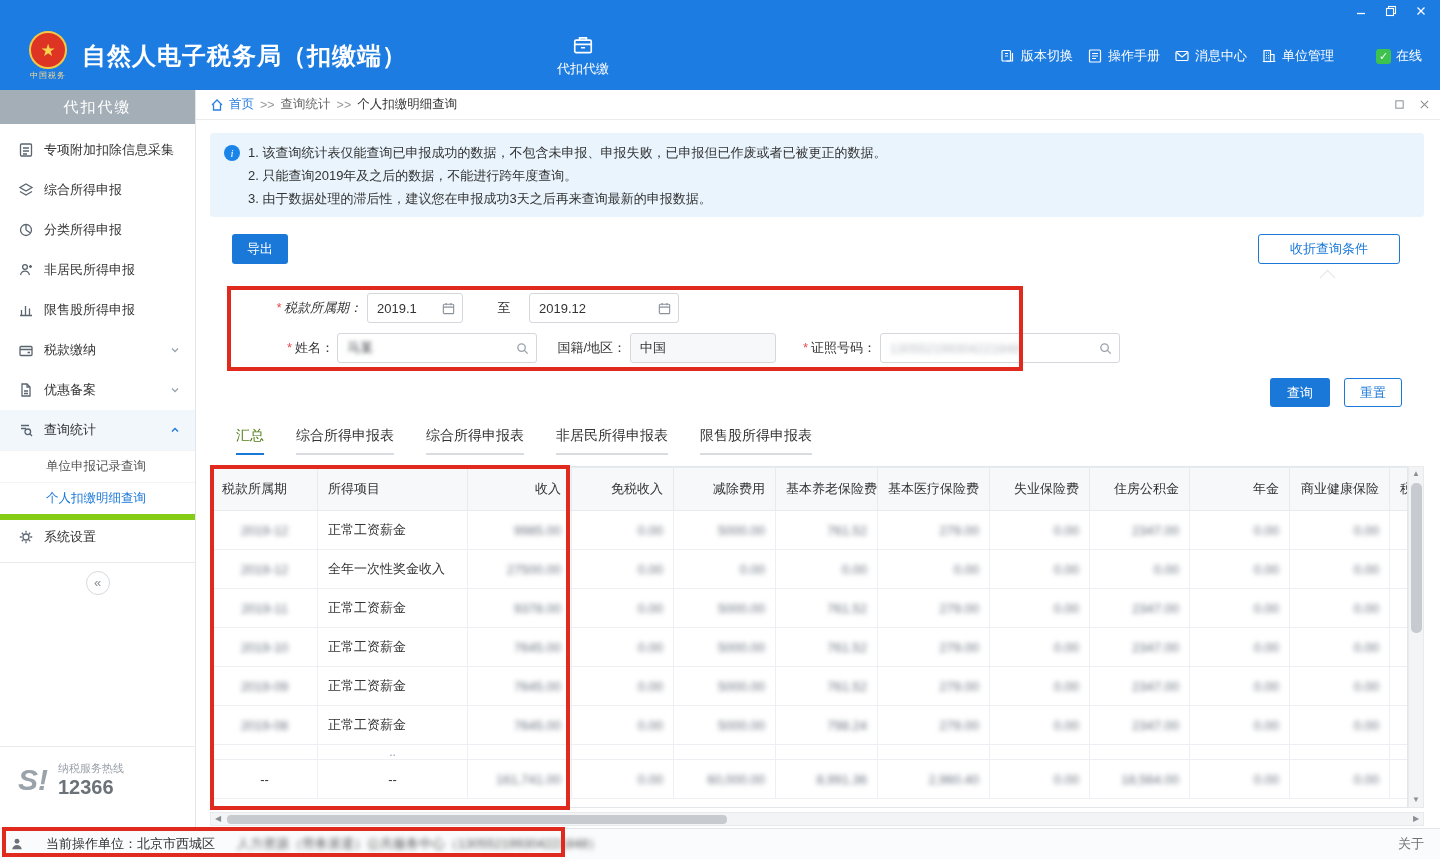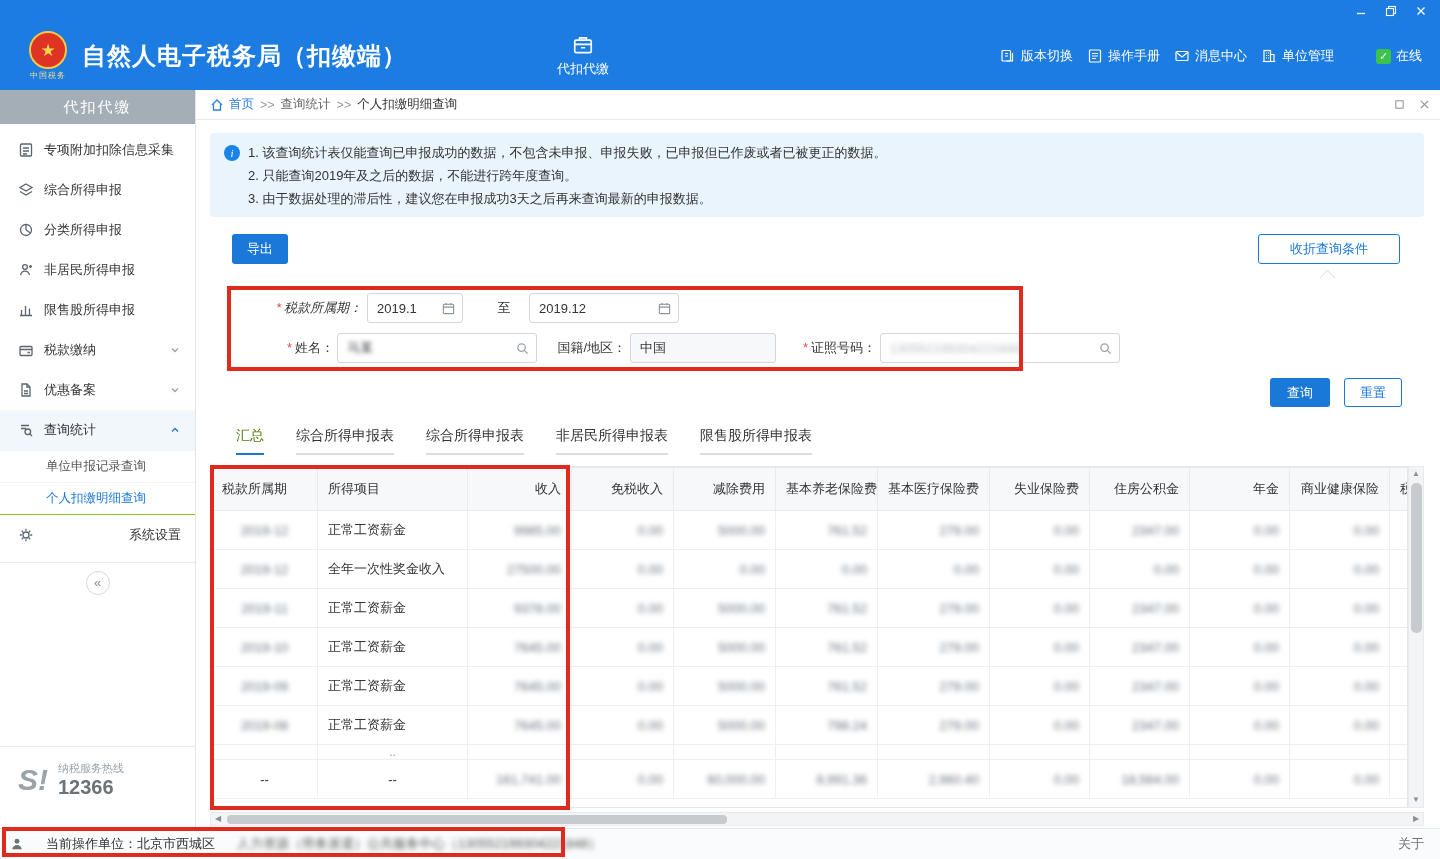--- a/index.html
+++ b/index.html
@@ -268,21 +268,21 @@
           </svg>
       </div>
       <div class="sub-list">
         <div class="sub-item">
           <span>单位申报记录查询</span>
         </div>
         <div class="sub-item active">
           <span>个人扣缴明细查询</span>
         </div>
       </div>
-      <div class="snav-item" style="border-top:1px solid #84cc16;text-align:right;">
+      <div class="snav-item" style="border-top:6px solid #84cc16;">
         <svg class="svgi" width="16" height="16" viewBox="0 0 16 16" fill="none" stroke="#5a6570" stroke-width="1.3">
             <circle cx="8" cy="8" r="3"></circle>
             <path d="M8 1.8v2M8 12.2v2M1.8 8h2M12.2 8h2M3.8 3.8l1.4 1.4M10.8 10.8l1.4 1.4M12.2 3.8l-1.4 1.4M5.2 10.8l-1.4 1.4"></path>
           </svg>
         <span class="lbl">系统设置</span>
       </div>
       <div class="side-divider"></div>
       <div class="collapse-btn">«</div>
     </div>
     <div class="hotline">

